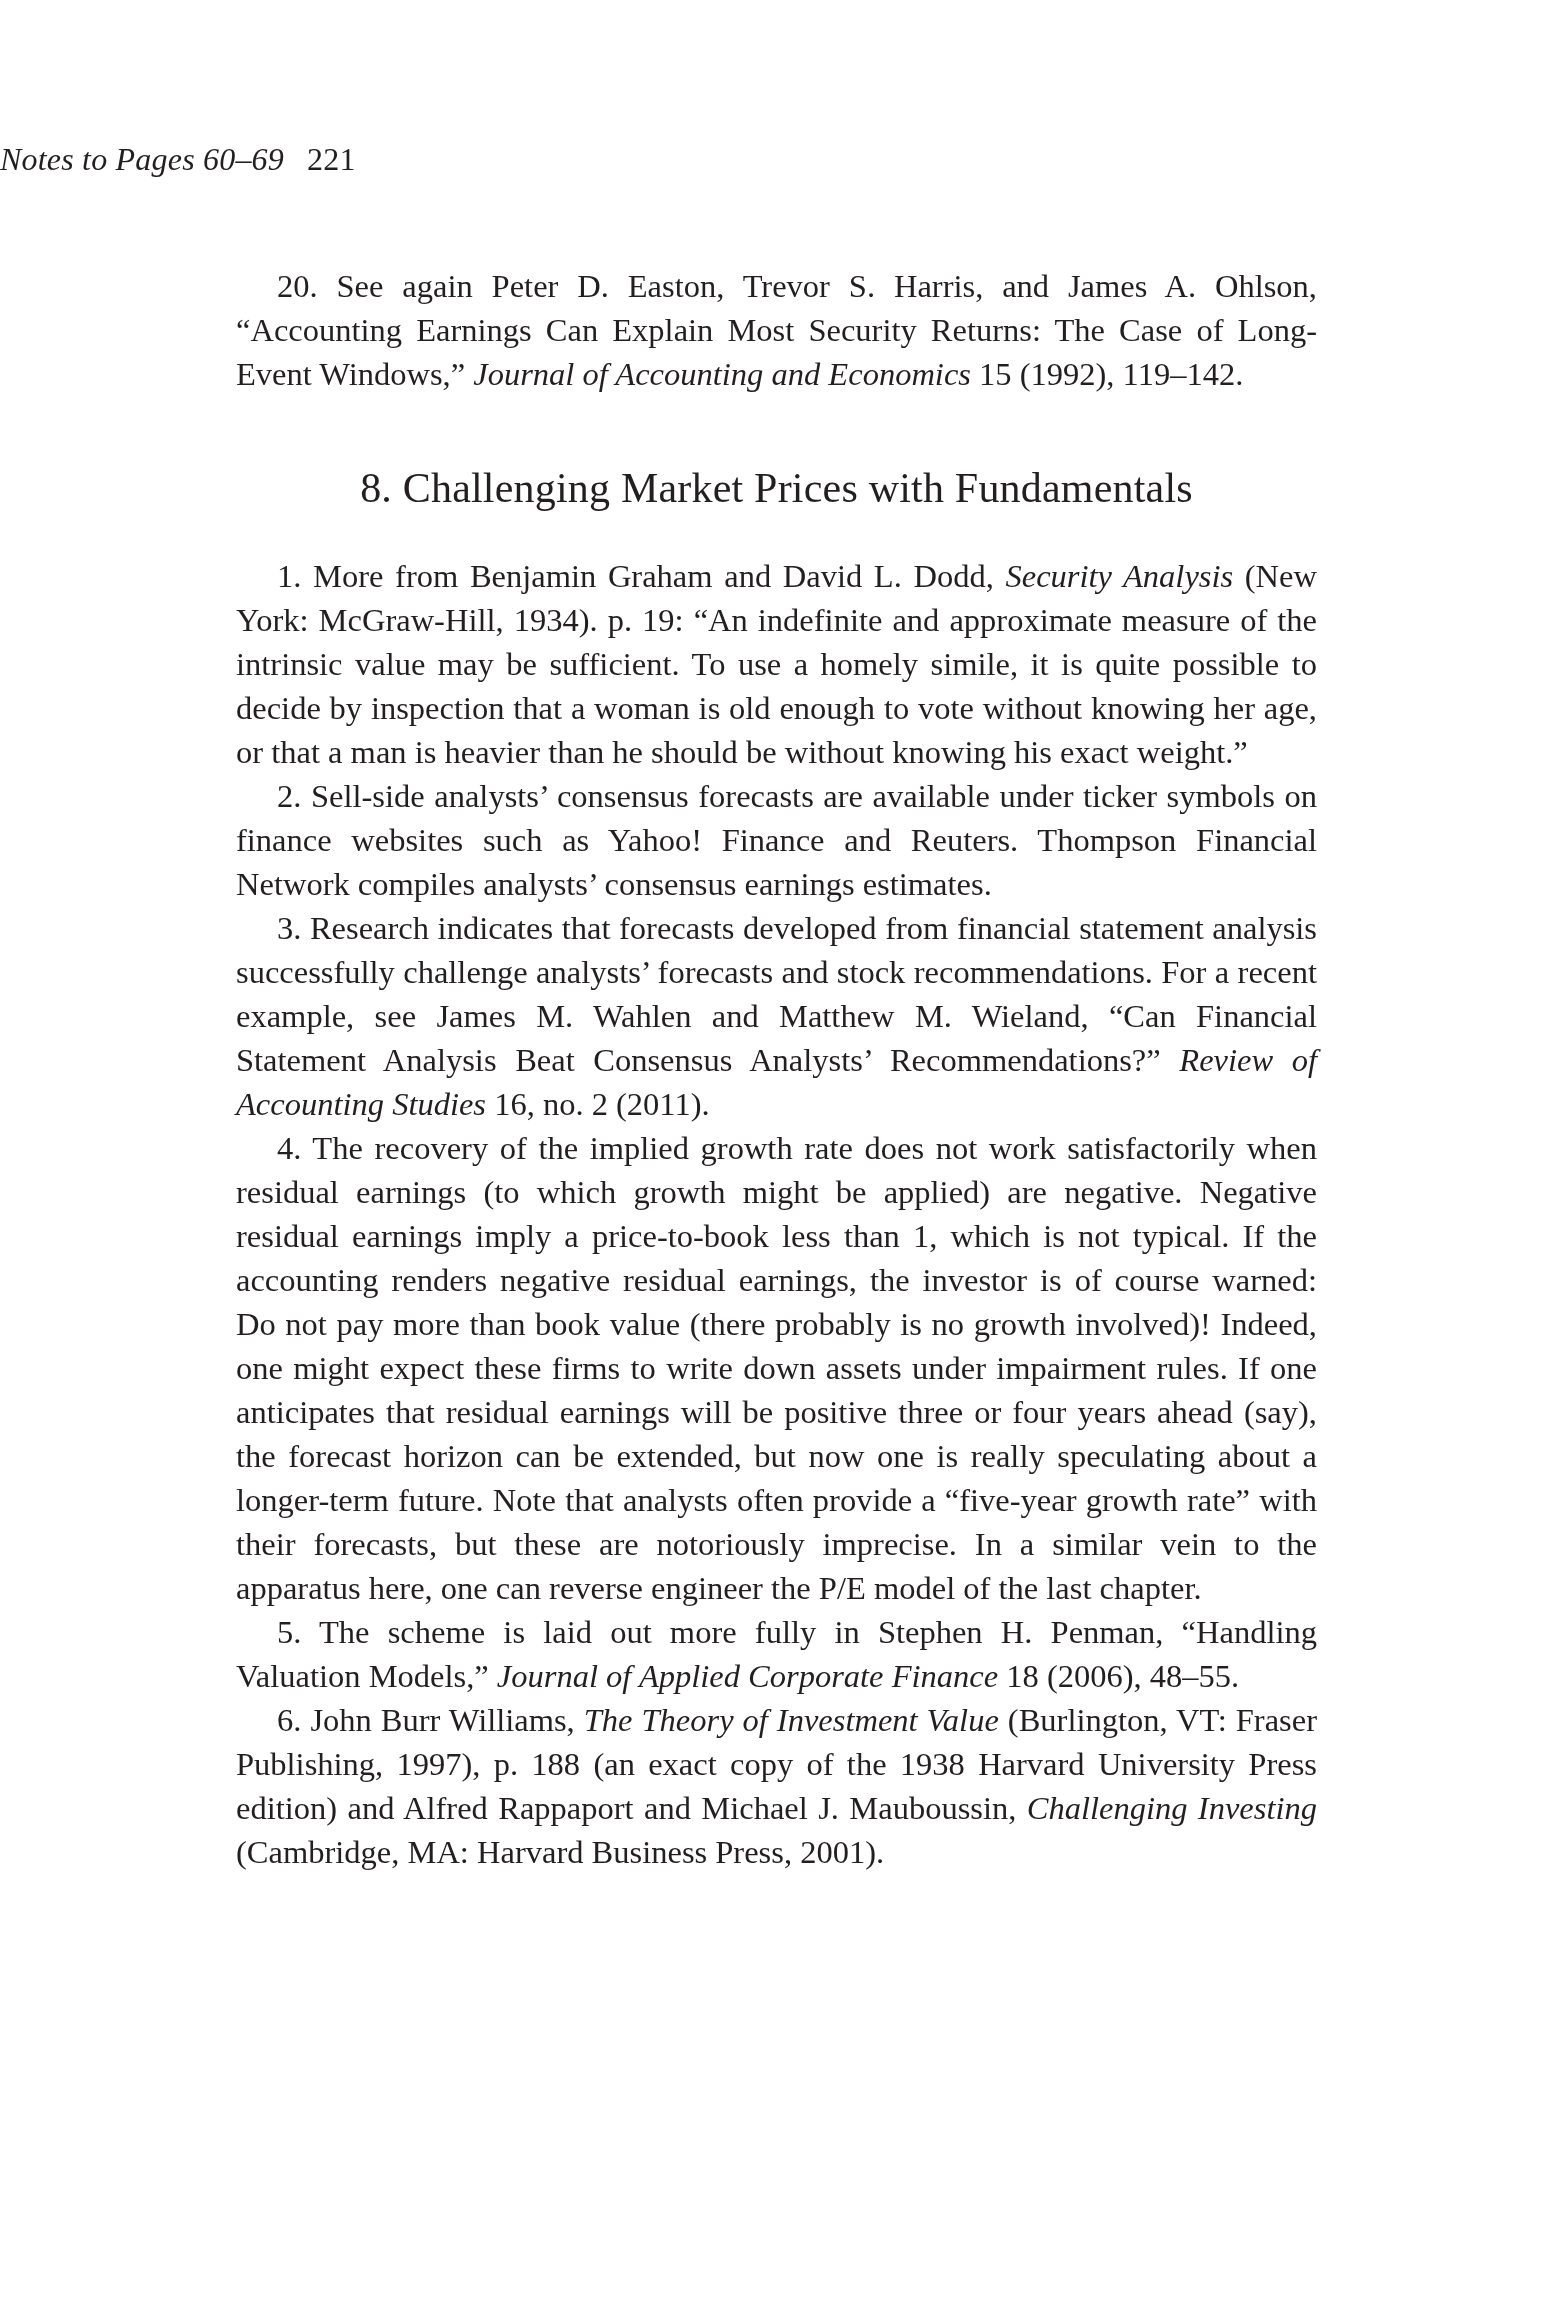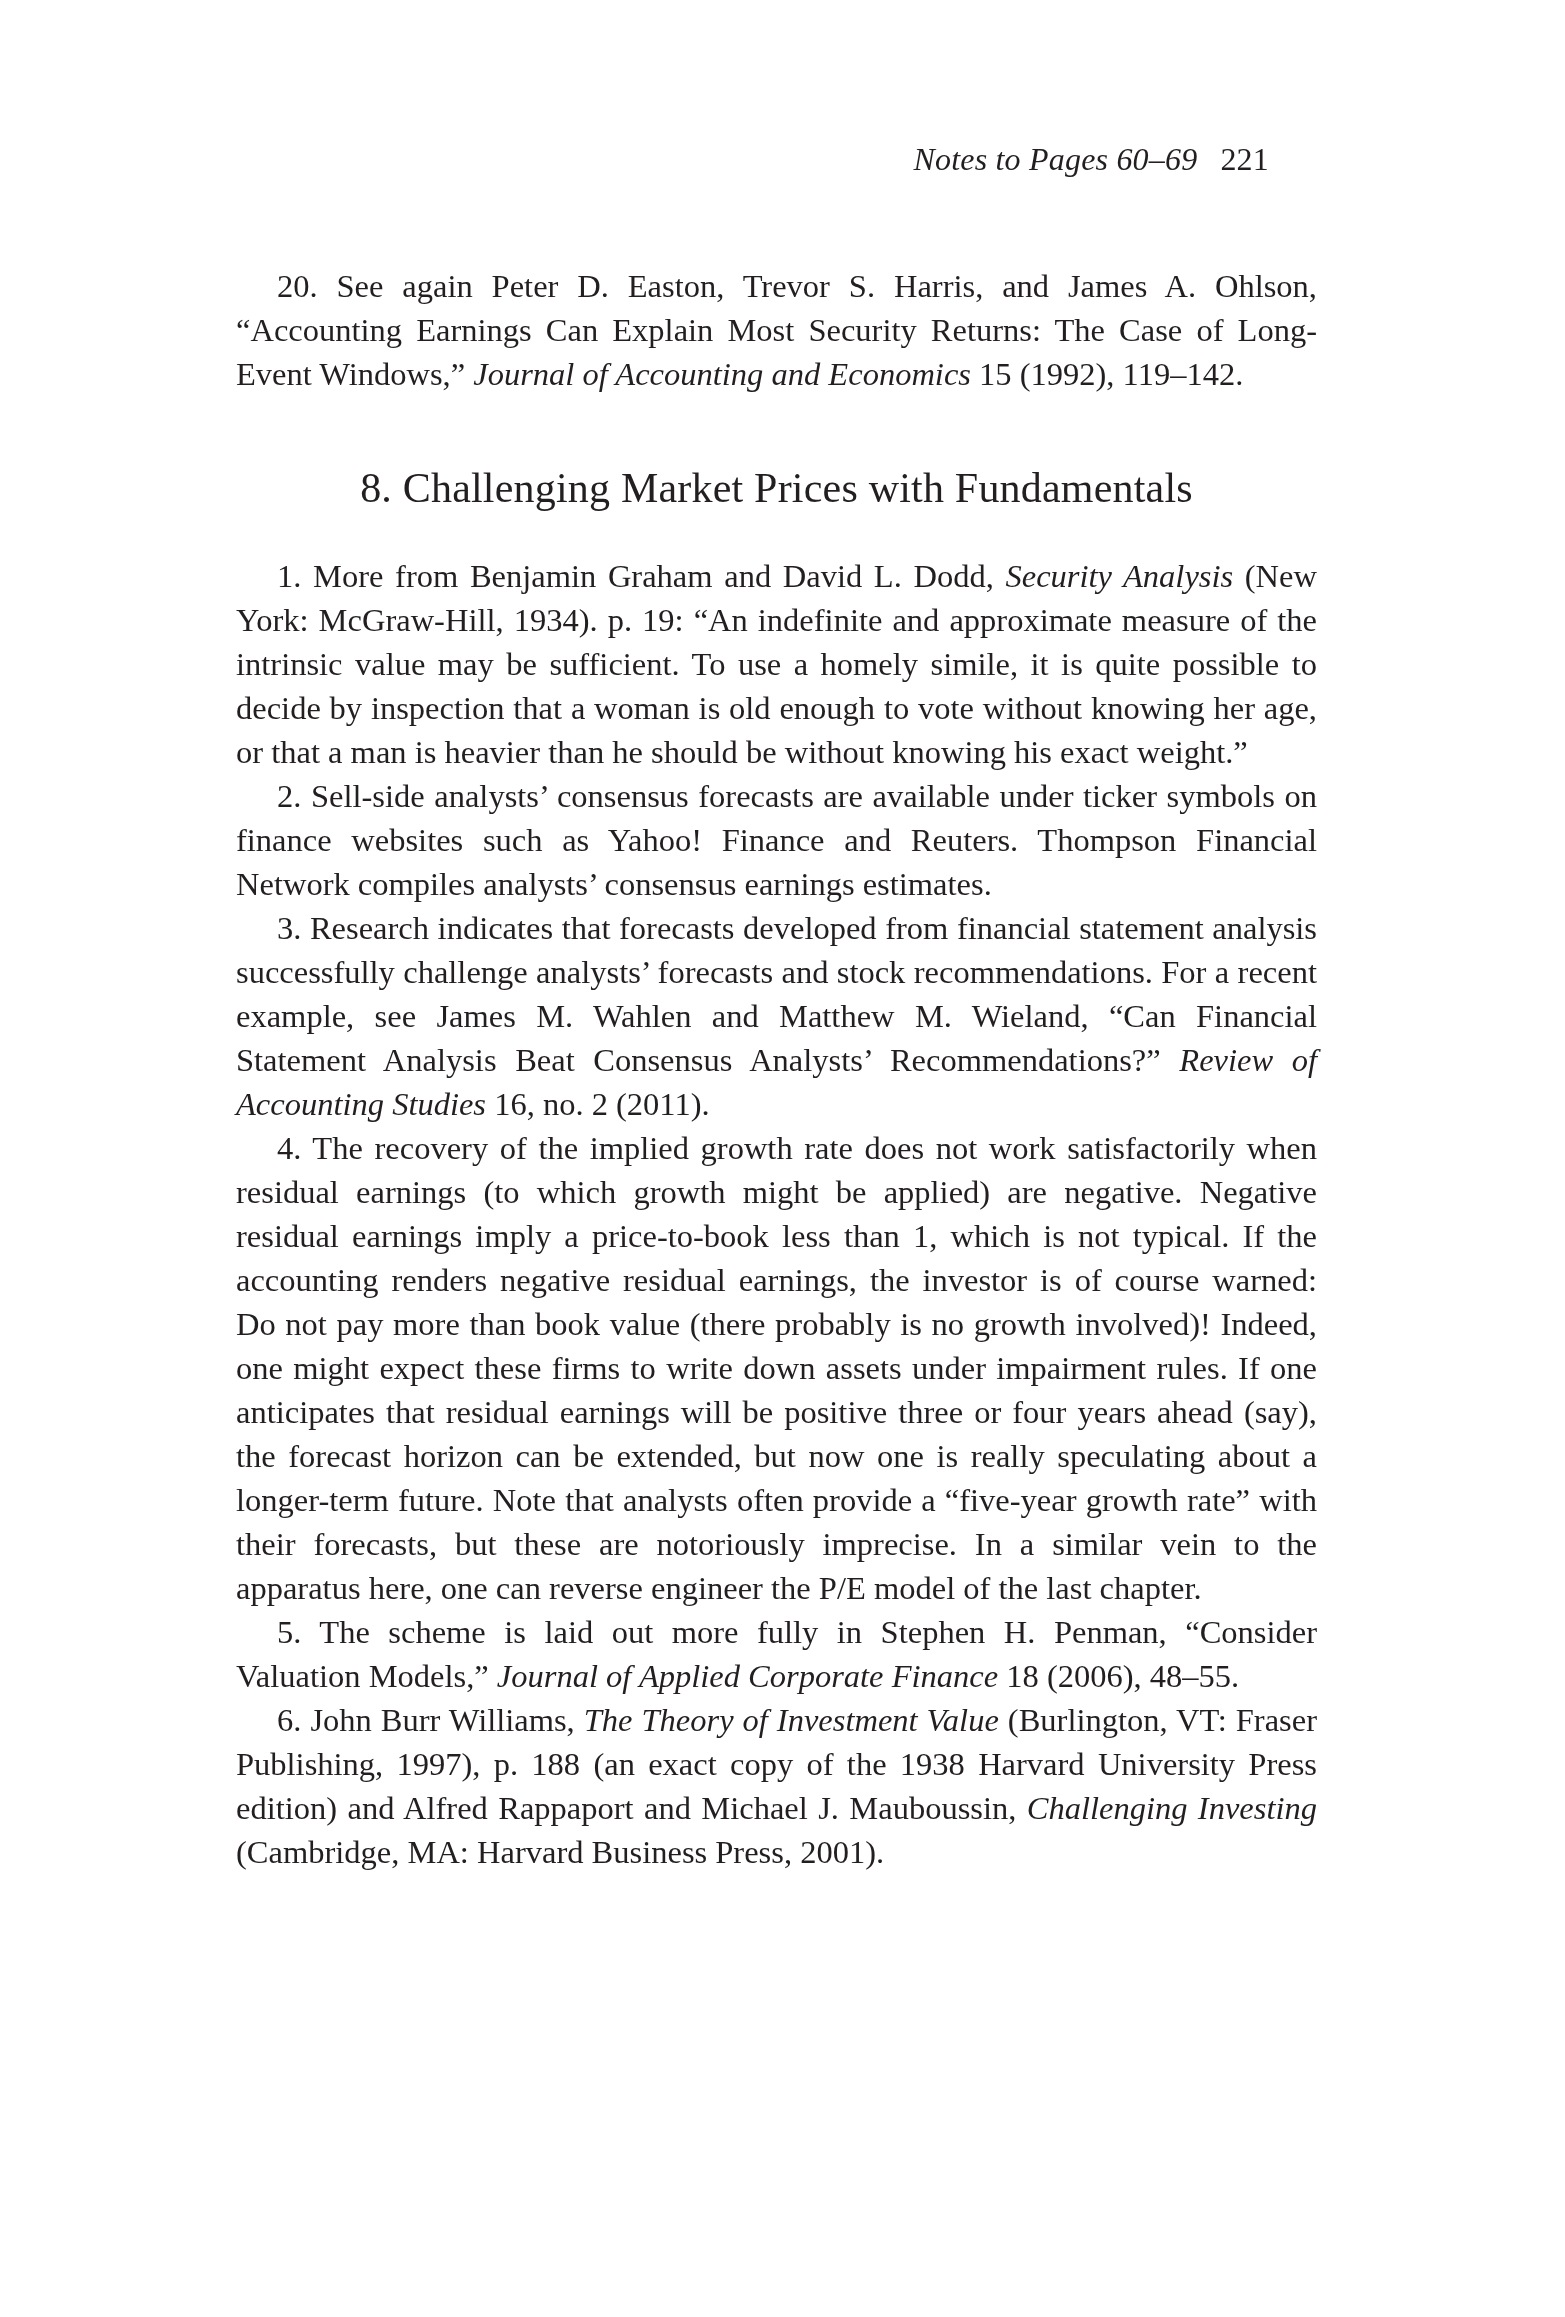--- a/index.html
+++ b/index.html
@@ -13,21 +13,21 @@
     position: relative;
     overflow: hidden;
     color: #231f20;
     font-family: "Liberation Serif", "DejaVu Serif", serif;
   }
   .running-head {
     position: absolute;
     top: 140px;
     left: 0;
     width: 1269px;
-    text-align: right;
+    text-align: left;
     font-size: 32px;
     line-height: 39px;
     letter-spacing: 0.2px;
   }
   .running-head .rh-title {
     font-style: italic;
   }
   .running-head .rh-page {
     margin-left: 23px;
     font-variant-numeric: oldstyle-nums;
@@ -82,20 +82,20 @@
     <p class="note">
       <span>2.</span><span> Sell-side analysts’ consensus forecasts are available under ticker symbols on finance websites such as Yahoo! Finance and Reuters. Thompson Financial Network compiles analysts’ consensus earnings estimates.</span>
     </p>
     <p class="note">
       <span>3.</span><span> Research indicates that forecasts developed from financial statement analysis successfully challenge analysts’ forecasts and stock recommendations. For a recent example, see James M. Wahlen and Matthew M. Wieland, “Can Financial Statement Analysis Beat Consensus Analysts’ Recommendations?” </span><i>Review of Accounting Studies</i><span> 16, no. 2 (2011).</span>
     </p>
     <p class="note">
       <span>4.</span><span> The recovery of the implied growth rate does not work satisfactorily when residual earnings (to which growth might be applied) are negative. Negative residual earnings imply a price-to-book less than 1, which is not typical. If the accounting renders negative residual earnings, the investor is of course warned: Do not pay more than book value (there probably is no growth involved)! Indeed, one might expect these firms to write down assets under impairment rules. If one anticipates that residual earnings will be positive three or four years ahead (say), the forecast horizon can be extended, but now one is really speculating about a longer-term future. Note that analysts often provide a “five-year growth rate” with their forecasts, but these are notoriously imprecise. In a similar vein to the apparatus here, one can reverse engineer the P/E model of the last chapter.</span>
     </p>
     <p class="note">
-      <span>5.</span><span> The scheme is laid out more fully in Stephen H. Penman, “Consider Valuation Models,” </span><i>Journal of Applied Corporate Finance</i><span> 18 (2006), 48–55.</span>
+      <span>5.</span><span> The scheme is laid out more fully in Stephen H. Penman, “Handling Valuation Models,” </span><i>Journal of Applied Corporate Finance</i><span> 18 (2006), 48–55.</span>
     </p>
     <p class="note">
       <span>6.</span><span> John Burr Williams, </span><i>The Theory of Investment Value</i><span> (Burlington, VT: Fraser Publishing, 1997), p. 188 (an exact copy of the 1938 Harvard University Press edition) and Alfred Rappaport and Michael J. Mauboussin, </span><i>Challenging Investing</i><span> (Cambridge, MA: Harvard Business Press, 2001).</span>
     </p>
   </div>
 </div>
 
 
 </body></html>

